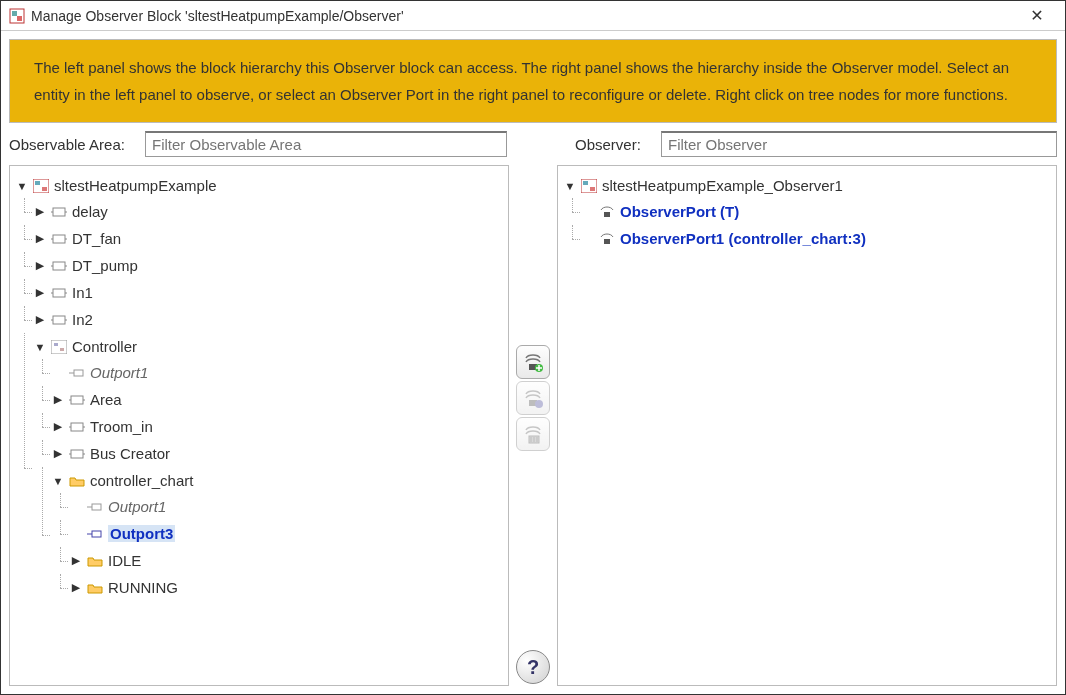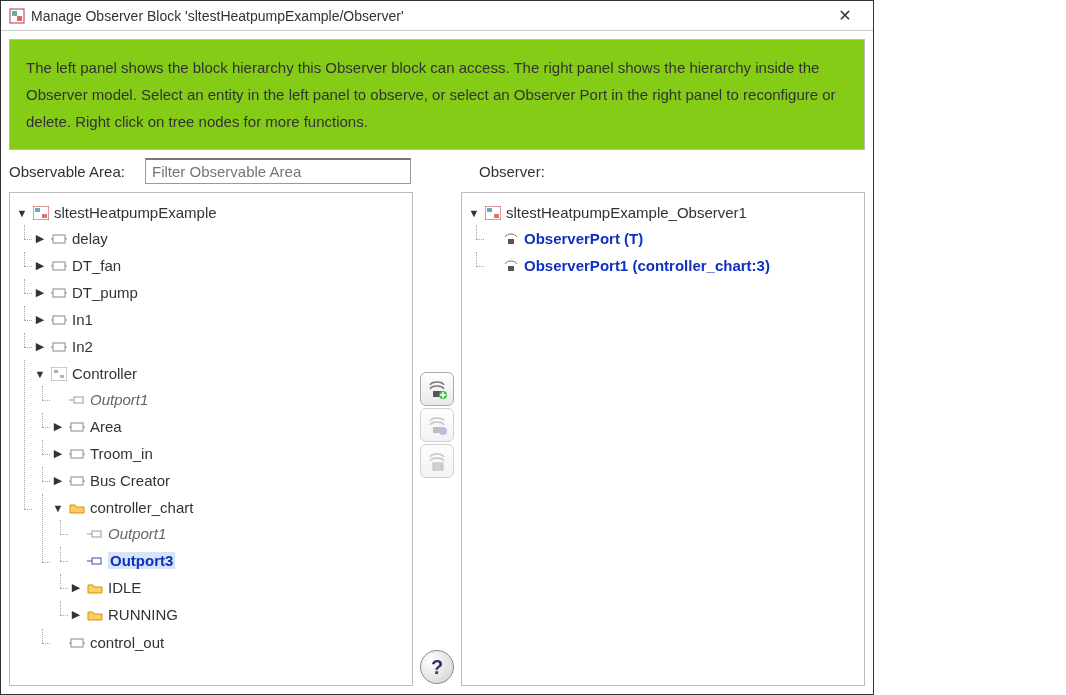--- a/index.html
+++ b/index.html
@@ -4,21 +4,21 @@
 <style>
   * { box-sizing: border-box; }
   body {
     margin: 0;
     font-family: Arial, Helvetica, sans-serif;
     font-size: 14px;
     background: #fff;
     color: #333;
   }
   .window {
-    width: 874px;
+    width: 1066px;
     height: 695px;
     border: 1px solid #333;
     display: flex;
     flex-direction: column;
     background: #fff;
   }
   .titlebar {
     height: 30px;
     display: flex;
     align-items: center;
@@ -47,22 +47,22 @@
   .content {
     flex: 1;
     display: flex;
     flex-direction: column;
     padding: 8px;
     gap: 8px;
     min-height: 0;
   }
   .info-box {
     border: 1px solid #bbb;
-    background: #84cc16;
-    padding: 14px 16px;
+    background: #eab308;
+    padding: 14px 24px;
     line-height: 1.8;
     color: #333;
     font-size: 15px;
   }
   .filters-row {
     display: flex;
     gap: 4px;
   }
   .filter-col {
     flex: 1;
@@ -192,20 +192,21 @@
 
     <div class="info-box">The left panel shows the block hierarchy this Observer block can access. The right panel shows the hierarchy inside the Observer model. Select an entity in the left panel to observe, or select an Observer Port in the right panel to reconfigure or delete. Right click on tree nodes for more functions.</div>
 
     <div class="filters-row">
       <div class="filter-col">
         <div class="filter-label">Observable Area:</div>
         <input class="filter-input" placeholder="Filter Observable Area" style="">
       </div>
       <div class="filter-col right">
         <div class="filter-label">Observer:</div>
+        <input class="filter-input" placeholder="Filter Observer" style="">
       </div>
     </div>
 
     <div class="main-area">
 
       <div class="tree-panel">
         <div class="tree-scroll tree">
           <ul>
             <li>
               <div class="node">
@@ -404,33 +405,20 @@
                                 <svg width="16" height="12">
                                   <path d="M1 3h5l1 2h8v6H1z" fill="#fc6" stroke="#c90"></path>
                                 </svg>
                               </span>
                               <span class="node-label">RUNNING</span>
                             </div>
                           </li>
                       </ul>
                     </li>
 
-                    <li>
-                        <div class="node">
-                          <span class="toggle blank">·</span>
-                          <span class="node-icon">
-                            <svg width="16" height="12">
-                              <rect x="2" y="2" width="12" height="8" fill="none" stroke="#888"></rect>
-                              <line x1="0" y1="6" x2="2" y2="6" stroke="#888"></line>
-                              <line x1="14" y1="6" x2="16" y2="6" stroke="#888"></line>
-                            </svg>
-                          </span>
-                          <span class="node-label">control_out</span>
-                        </div>
-                      </li>
                   </ul>
                 </li>
               </ul>
             </li>
           </ul>
         </div>
       </div>
 
       <div class="middle-col">
         <div class="mid-btn">

